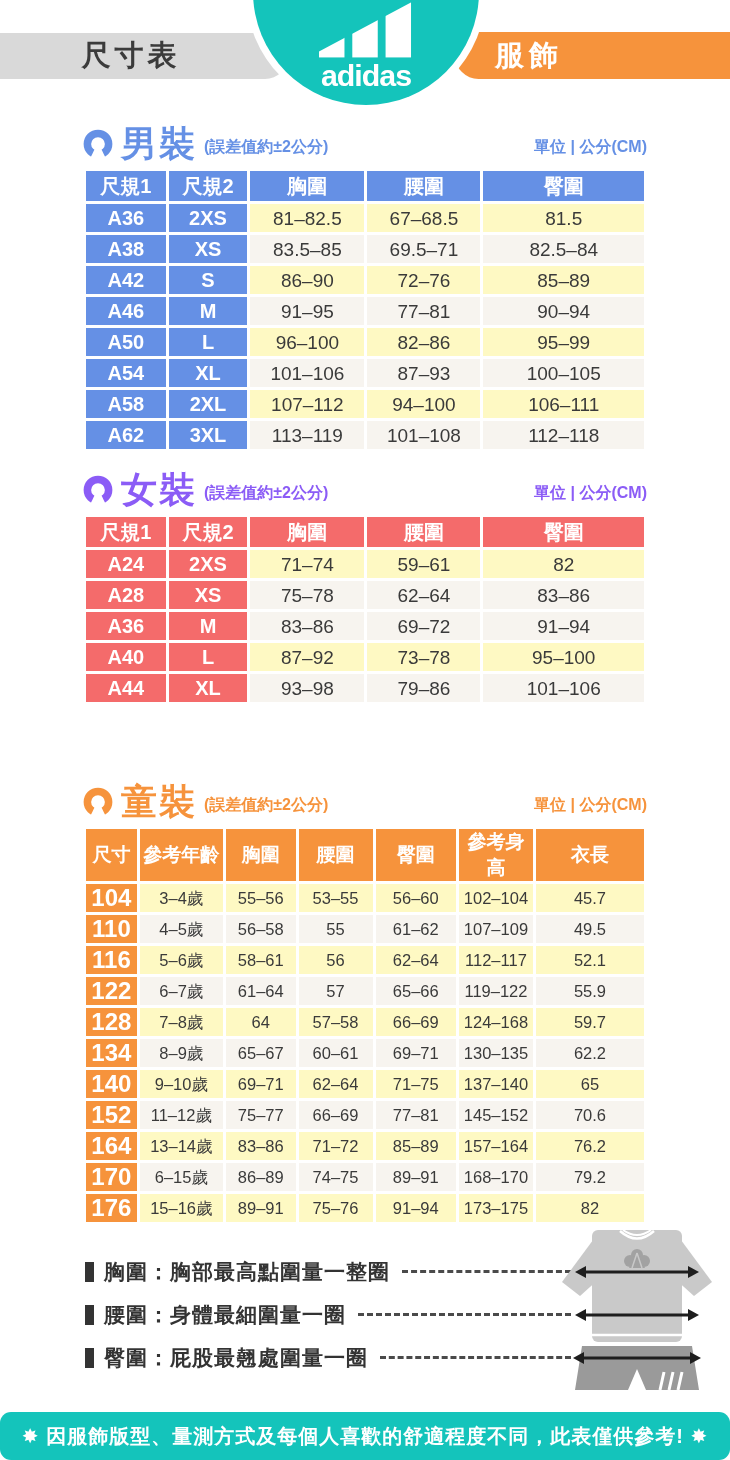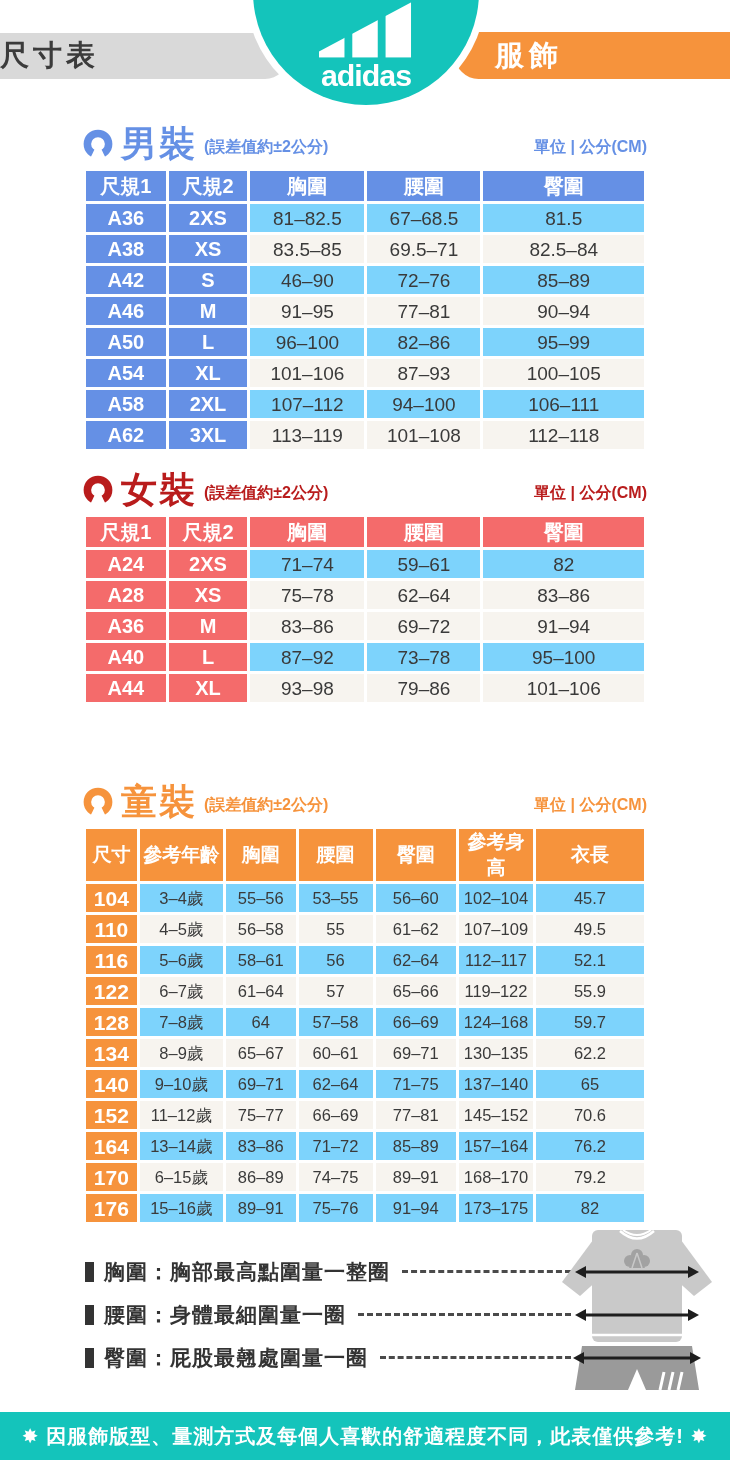--- a/index.html
+++ b/index.html
@@ -1,76 +1,76 @@
 <!DOCTYPE html>
 <html><head>
 <meta charset="utf-8">
 <style>
   html,body{margin:0;padding:0;background:#fff;}
   .page{position:relative;width:730px;height:1460px;background:#fff;overflow:hidden;
         font-family:"Liberation Sans","DejaVu Sans",sans-serif;}
 
   
   .pill-left{position:absolute;top:33px;left:0;width:288px;height:46px;background:#d9d9d9;
-    border-radius:0 23px 23px 0;display:flex;align-items:center;justify-content:flex-start;
+    border-radius:0 23px 23px 0;display:flex;align-items:center;justify-content:center;
     padding-right:26px;box-sizing:border-box;font-size:29px;font-weight:bold;color:#3b3b3b;
     letter-spacing:4px;z-index:1;}
   .pill-right{position:absolute;top:32px;left:455px;right:0;height:47px;background:#f6933c;
     border-radius:24px 0 0 24px;display:flex;align-items:center;padding-left:40px;
     box-sizing:border-box;font-size:29px;font-weight:bold;color:#fff;letter-spacing:5px;z-index:1;}
   .brand-circle{position:absolute;left:253px;top:-121px;width:226px;height:226px;border-radius:50%;
     background:#14c4bb;box-shadow:0 0 0 7px #fff;z-index:2;display:flex;flex-direction:column;
     align-items:center;justify-content:flex-end;padding-bottom:12px;box-sizing:border-box;}
 
   
   .sec{position:absolute;left:83px;width:564px;}
   #sec-men{top:126px;}
   #sec-women{top:472px;}
   #sec-kids{top:784px;}
   .sec-head{display:flex;align-items:center;margin-bottom:6px;height:36px;}
   .sec-head .person{flex:none;margin-right:8px;}
   .sec-title{font-size:36px;font-weight:bold;letter-spacing:2px;}
   .sec-note{font-size:16px;font-weight:bold;margin-left:7px;padding-top:6px;}
   .sec-unit{margin-left:auto;font-size:16px;font-weight:bold;padding-top:6px;}
   #sec-men .sec-head{color:#6590e5;}
-  #sec-women .sec-head{color:#b91c1c;}
+  #sec-women .sec-head{color:#8b5cf6;}
   #sec-kids .sec-head{color:#f6933c;}
 
   table{width:100%;border-collapse:separate;border-spacing:3px;table-layout:fixed;}
   th{height:30px;font-size:20px;font-weight:bold;color:#fff;padding:0;text-align:center;}
   td{height:28px;font-size:19px;text-align:center;color:#3a3a3a;padding:0;line-height:1;}
-  td.base{background:#7dd3fc;}
+  td.base{background:#fef9c3;}
   td.alt{background:#f7f4ef;}
   td.lab{color:#fff;font-weight:bold;font-size:20px;}
   #sec-men th,  #sec-men td.lab  {background:#6590e5;}
   #sec-women th,#sec-women td.lab{background:#f46b6b;}
   #sec-kids th, #sec-kids td.lab {background:#f6933c;}
   #sec-kids th{font-size:19px;}
   #sec-kids td{font-size:16.5px;}
-  #sec-kids td.lab{font-size:21px;}
+  #sec-kids td.lab{font-size:24px;}
   .t5 col:nth-child(1){width:14.6%;} .t5 col:nth-child(2){width:14.4%;}
   .t5 col:nth-child(3){width:20.9%;} .t5 col:nth-child(4){width:20.7%;}
   .t5 col:nth-child(5){width:29.4%;}
   .t7 col:nth-child(1){width:9.4%;}  .t7 col:nth-child(2){width:15.4%;}
   .t7 col:nth-child(3){width:12.9%;} .t7 col:nth-child(4){width:13.7%;}
   .t7 col:nth-child(5){width:14.9%;} .t7 col:nth-child(6){width:13.7%;}
   .t7 col:nth-child(7){width:20%;}
 
   
   .legend{position:absolute;left:85px;top:1250px;width:486px;}
   .legend-row{display:flex;align-items:center;height:43px;}
   .legend-marker{flex:none;width:9px;height:20px;background:#333;margin-right:10px;}
   .legend-text{flex:none;font-size:21px;font-weight:bold;color:#333;letter-spacing:1px;}
   .legend-dash{flex:1;height:0;border-top:3px dashed #4a4a4a;margin-left:12px;}
   .outfit{position:absolute;left:552px;top:1222px;z-index:1;}
 
   
   .footer{position:absolute;left:0;right:0;top:1412px;height:48px;background:#14c4bb;
     display:flex;align-items:center;justify-content:center;color:#fff;font-size:20px;
-    font-weight:bold;letter-spacing:1px;}
+    font-weight:bold;letter-spacing:1px;border-radius:11px;}
 </style>
 </head>
 <body>
 
 <div class="page">
 
   <div class="pill-left">
     <span>尺寸表</span>
   </div>
   <div class="pill-right">
@@ -130,21 +130,21 @@
           <tr>
             <td class="lab">A38</td>
             <td class="lab">XS</td>
             <td class="alt">83.5–85</td>
             <td class="alt">69.5–71</td>
             <td class="alt">82.5–84</td>
           </tr>
           <tr>
             <td class="lab">A42</td>
             <td class="lab">S</td>
-            <td class="base">46–90</td>
+            <td class="base">86–90</td>
             <td class="base">72–76</td>
             <td class="base">85–89</td>
           </tr>
           <tr>
             <td class="lab">A46</td>
             <td class="lab">M</td>
             <td class="alt">91–95</td>
             <td class="alt">77–81</td>
             <td class="alt">90–94</td>
           </tr>

